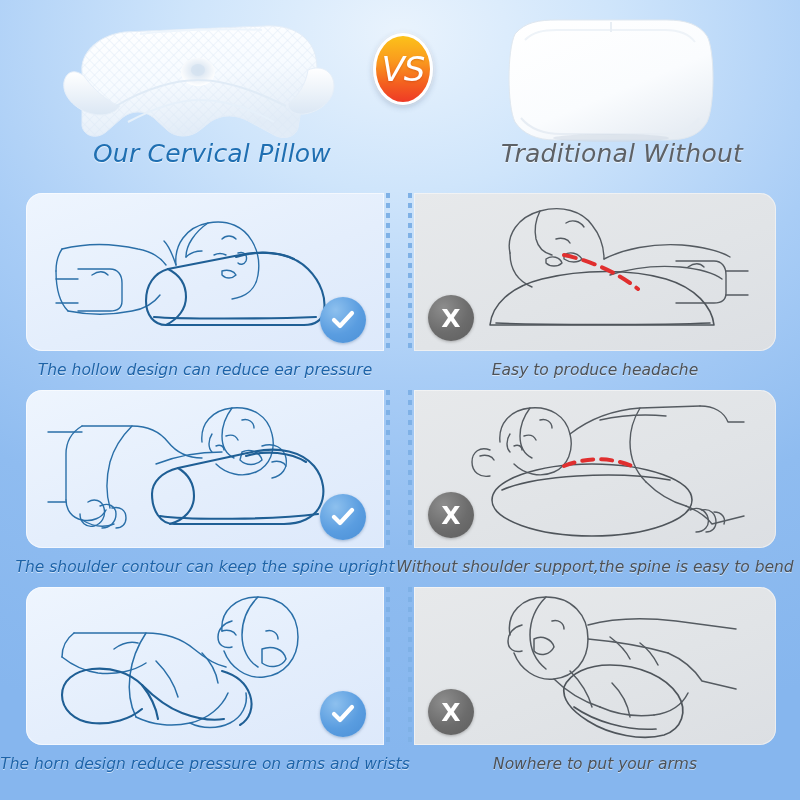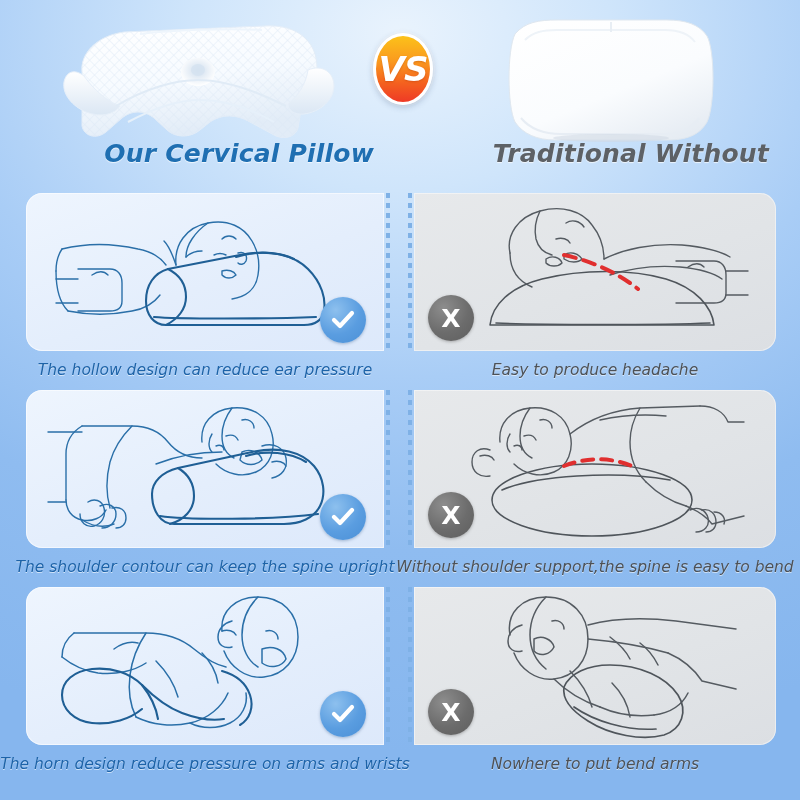--- a/index.html
+++ b/index.html
@@ -14,43 +14,43 @@
       radial-gradient(120% 90% at 50% 4%, #e9f3fd 0%, #cfe5fb 22%, #a9cdf6 48%, #8fbcf0 72%, #86b6ee 100%);
   }
 
   
   .hero{position:absolute;left:0;top:0;width:800px;height:190px;}
   .hero-col{position:absolute;top:0;height:190px;}
   .hero-left{left:30px;width:340px;}
   .hero-right{left:455px;width:310px;}
   .prod-wrap{position:absolute;left:0;top:4px;width:100%;height:140px;}
   .hero-title{
-    position:absolute;left:4px;bottom:22px;width:100%;
-    text-align:right;font-style:italic;font-weight:bold;
+    position:absolute;left:12px;bottom:22px;width:100%;
+    text-align:center;font-style:italic;font-weight:normal;
     font-size:25px;letter-spacing:.2px;
   }
   .title-blue{color:#1f6fb2;text-shadow:0 1px 1px rgba(255,255,255,.75);}
   .title-gray{color:#5d6166;text-shadow:0 1px 1px rgba(255,255,255,.7);}
 
   
   .cerv{position:absolute;left:50%;top:6px;transform:translateX(-50%);}
   .trad{position:absolute;left:50%;top:10px;transform:translateX(-50%);}
 
   
   .vs-badge{
     position:absolute;left:373px;top:33px;width:60px;height:72px;
     border-radius:50%;
     background:linear-gradient(180deg,#fcc21a 0%,#fa9a1e 38%,#f4601f 72%,#ee3a26 100%);
     border:3px solid #ffffff;
     box-shadow:0 2px 6px rgba(40,70,110,.28), 0 0 0 2px rgba(255,255,255,.35);
     display:flex;align-items:center;justify-content:center;
     box-sizing:border-box;
   }
   .vs-badge span{
-    color:#fff;font-weight:bold;font-style:italic;font-size:34px;
+    color:#fff;font-weight:normal;font-style:italic;font-size:34px;
     line-height:1;letter-spacing:-1px;
     text-shadow:0 1px 2px rgba(170,50,10,.35);
     font-family:"DejaVu Sans", sans-serif;
   }
 
   
   .row{position:absolute;left:0;width:800px;height:197px;}
   .row1{top:193px;}
   .row2{top:390px;}
   .row3{top:587px;}
@@ -425,16 +425,16 @@
                    C158,124 148,112 150,100 Z"></path>
           <path d="M160,120 C180,134 212,144 242,142"></path>
         </g>
       </svg>
       <div class="badge badge-x">
         <span>X</span>
       </div>
     </div>
 
     <div class="caption cap-left">The horn design reduce pressure on arms and wrists</div>
-    <div class="caption cap-right">Nowhere to put bend arms</div>
+    <div class="caption cap-right">Nowhere to put your arms</div>
   </div>
 
 </div>
 
 </body></html>

